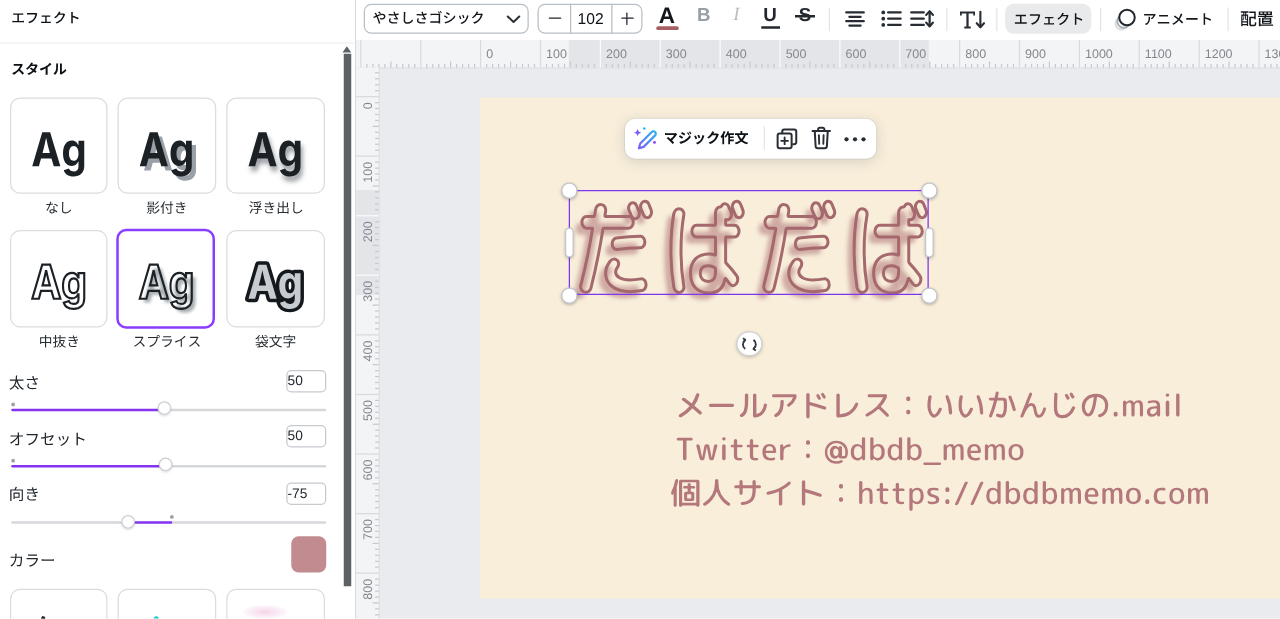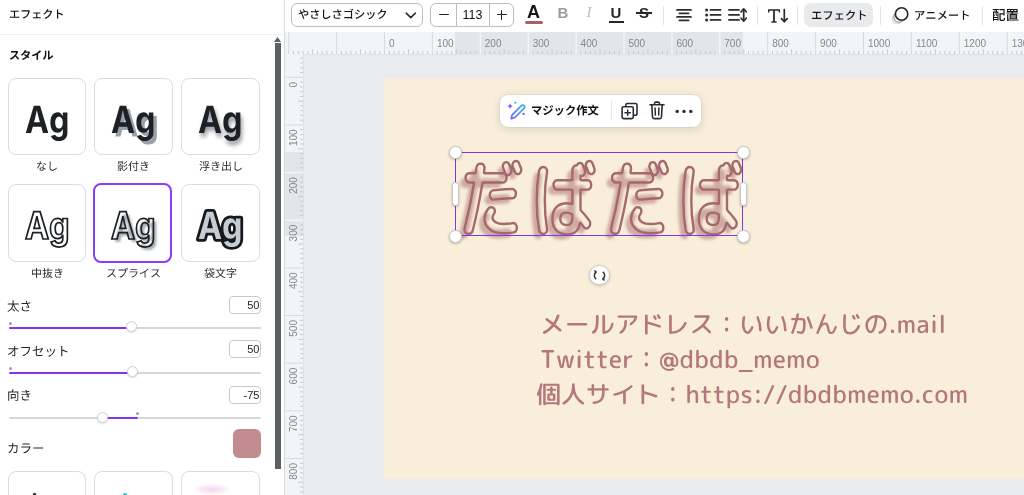--- a/index.html
+++ b/index.html
@@ -2,21 +2,21 @@
 <html><head><meta charset="utf-8">
 <style>
 *{margin:0;padding:0;box-sizing:border-box}
 html,body{width:1024px;height:495px;overflow:hidden;background:#fff;
 font-family:"Liberation Sans",sans-serif;-webkit-font-smoothing:antialiased}
 #app{position:relative;width:1024px;height:495px}
 .abs,svg.t{position:absolute}
 svg.t{overflow:visible}
 .tile{position:absolute;width:78.4px;background:#fff;border:1px solid #d9dce0;border-radius:8px}
 .vbox{position:absolute;width:31.5px;height:18px;border:1px solid #c6cacf;border-radius:4px;
-background:#fff;font-size:11px;color:#20262c;text-align:right;line-height:16.5px}
+background:#fff;font-size:11px;color:#20262c;text-align:left;line-height:16.5px}
 .track{position:absolute;height:2px;border-radius:1px}
 .knob{position:absolute;width:11px;height:11px;border-radius:50%;background:#fff;
 border:1px solid #ccd0d5;box-shadow:0 1px 2px rgba(0,0,0,.12)}
 .sep{position:absolute;width:1px;background:#e2e5e8;top:6px;height:19px}
 </style></head><body>
 <div id="app">
 <div class="abs" style="left:0;top:0;width:283.5px;height:495px;background:#fff"></div>
     <svg class="t" style="left:8.5px;top:6.0px" width="58" height="15" viewBox="0 0 58 15">
       <path transform="translate(0,12.2)" d="M1.6 -7.6Q1.8 -7.5 2.1 -7.5Q2.4 -7.5 2.6 -7.5H8.6Q8.9 -7.5 9.2 -7.5Q9.4 -7.5 9.6 -7.6V-6.4Q9.4 -6.4 9.1 -6.4Q8.9 -6.4 8.6 -6.4H2.6Q2.4 -6.4 2.1 -6.4Q1.8 -6.4 1.6 -6.4ZM4.9 -0.9V-6.9H6.1V-0.9ZM0.9 -1.6Q1.1 -1.6 1.4 -1.6Q1.7 -1.5 1.9 -1.5H9.2Q9.5 -1.5 9.8 -1.6Q10 -1.6 10.2 -1.6V-0.3Q10 -0.4 9.7 -0.4Q9.4 -0.4 9.2 -0.4H1.9Q1.7 -0.4 1.4 -0.4Q1.2 -0.4 0.9 -0.3Z M20.8 -7.4Q20.7 -7.2 20.7 -7.1Q20.6 -6.9 20.6 -6.7Q20.5 -6.3 20.4 -5.8Q20.2 -5.3 20 -4.7Q19.8 -4.2 19.5 -3.6Q19.3 -3.1 18.9 -2.7Q18.4 -2 17.8 -1.4Q17.1 -0.9 16.3 -0.4Q15.5 0 14.5 0.3L13.6 -0.7Q14.7 -1 15.5 -1.4Q16.3 -1.8 16.9 -2.3Q17.5 -2.8 17.9 -3.3Q18.3 -3.8 18.6 -4.4Q18.9 -5 19 -5.6Q19.2 -6.2 19.3 -6.7Q19.1 -6.7 18.7 -6.7Q18.3 -6.7 17.8 -6.7Q17.2 -6.7 16.6 -6.7Q16 -6.7 15.4 -6.7Q14.9 -6.7 14.4 -6.7Q14 -6.7 13.8 -6.7Q13.5 -6.7 13.2 -6.7Q12.9 -6.7 12.6 -6.7V-7.9Q12.8 -7.9 13 -7.9Q13.2 -7.9 13.4 -7.9Q13.7 -7.9 13.8 -7.9Q14 -7.9 14.3 -7.9Q14.7 -7.9 15.1 -7.9Q15.6 -7.9 16.1 -7.9Q16.6 -7.9 17.1 -7.9Q17.6 -7.9 18 -7.9Q18.5 -7.9 18.8 -7.9Q19.1 -7.9 19.2 -7.9Q19.4 -7.9 19.6 -7.9Q19.8 -7.9 19.9 -7.9Z M24.4 -5.9Q24.6 -5.8 24.9 -5.8Q25.1 -5.8 25.2 -5.8H30.3Q30.5 -5.8 30.8 -5.8Q31 -5.8 31.2 -5.9V-4.7Q31 -4.8 30.8 -4.8Q30.5 -4.8 30.3 -4.8H25.2Q25.1 -4.8 24.9 -4.8Q24.6 -4.8 24.4 -4.7ZM27.2 -0.3V-5.2H28.3V-0.3ZM23.9 -1Q24.1 -1 24.3 -0.9Q24.5 -0.9 24.7 -0.9H30.9Q31.1 -0.9 31.3 -0.9Q31.5 -1 31.6 -1V0.2Q31.5 0.1 31.2 0.1Q31 0.1 30.9 0.1H24.7Q24.5 0.1 24.3 0.1Q24.1 0.1 23.9 0.2Z M43.1 -6.9Q43 -6.8 42.9 -6.6Q42.9 -6.4 42.8 -6.2Q42.7 -5.7 42.4 -5.1Q42.1 -4.4 41.7 -3.8Q41.4 -3.1 40.8 -2.5Q40.1 -1.5 39 -0.8Q38 0 36.4 0.6L35.4 -0.3Q36.5 -0.6 37.3 -1.1Q38.1 -1.5 38.7 -2Q39.3 -2.5 39.8 -3.1Q40.2 -3.6 40.6 -4.2Q40.9 -4.7 41.2 -5.3Q41.4 -5.9 41.5 -6.4H37.6L38 -7.4Q38.1 -7.4 38.5 -7.4Q38.8 -7.4 39.3 -7.4Q39.7 -7.4 40.2 -7.4Q40.6 -7.4 40.9 -7.4Q41.3 -7.4 41.4 -7.4Q41.6 -7.4 41.8 -7.4Q42 -7.4 42.2 -7.5ZM39.4 -8.6Q39.3 -8.4 39.1 -8.1Q39 -7.8 38.9 -7.7Q38.5 -7 38 -6.3Q37.5 -5.6 36.8 -4.9Q36.1 -4.2 35.2 -3.7L34.3 -4.4Q35 -4.8 35.5 -5.3Q36.1 -5.8 36.5 -6.3Q36.9 -6.8 37.2 -7.2Q37.5 -7.7 37.7 -8.1Q37.8 -8.2 38 -8.5Q38.1 -8.8 38.1 -9.1Z M48 -1Q48 -1.2 48 -1.7Q48 -2.1 48 -2.8Q48 -3.4 48 -4.1Q48 -4.9 48 -5.5Q48 -6.2 48 -6.7Q48 -7.2 48 -7.4Q48 -7.7 48 -8.1Q48 -8.4 47.9 -8.7H49.3Q49.3 -8.4 49.2 -8.1Q49.2 -7.7 49.2 -7.4Q49.2 -7.1 49.2 -6.5Q49.2 -5.9 49.2 -5.2Q49.2 -4.6 49.2 -3.9Q49.2 -3.2 49.2 -2.6Q49.2 -2 49.2 -1.6Q49.2 -1.2 49.2 -1Q49.2 -0.8 49.2 -0.6Q49.2 -0.3 49.3 -0.1Q49.3 0.2 49.3 0.4H47.9Q48 0.1 48 -0.3Q48 -0.7 48 -1ZM49 -5.8Q49.5 -5.6 50.2 -5.4Q50.9 -5.2 51.5 -4.9Q52.2 -4.7 52.9 -4.4Q53.5 -4.1 53.9 -3.9L53.4 -2.7Q52.9 -3 52.4 -3.2Q51.8 -3.5 51.2 -3.7Q50.6 -4 50 -4.2Q49.4 -4.4 49 -4.5Z" fill="#0d1216"></path>
     </svg>
@@ -145,21 +145,21 @@
     <svg class="t" style="left:297.5px;top:6.0px" width="92" height="16" viewBox="0 0 92 16">
       <path transform="translate(0,12.3)" d="M6.1 -7.1Q5.9 -7.3 5.6 -7.6Q5.3 -7.9 5 -8.2Q4.7 -8.4 4.4 -8.6L5.3 -9.2Q5.5 -9 5.8 -8.8Q6.1 -8.5 6.4 -8.2Q6.7 -8 6.9 -7.7ZM2.7 -8.2Q2.8 -8.1 2.9 -7.9Q2.9 -7.8 3 -7.6Q3.1 -7.5 3.2 -7.4Q3.5 -6.8 3.9 -6Q4.2 -5.2 4.6 -4.4Q4.8 -4 5 -3.3Q5.3 -2.7 5.5 -2Q5.7 -1.4 5.9 -0.8Q6.1 -0.1 6.3 0.3L5.1 0.7Q4.9 0 4.7 -0.8Q4.4 -1.6 4.1 -2.5Q3.9 -3.3 3.6 -4Q3.3 -4.5 3.1 -5.1Q2.8 -5.6 2.6 -6Q2.4 -6.5 2.2 -6.9Q2.1 -7 1.9 -7.3Q1.7 -7.5 1.6 -7.7ZM0.6 -4.9Q0.8 -5 1.1 -5.1Q1.4 -5.2 1.6 -5.2Q2.1 -5.4 2.7 -5.7Q3.3 -6 4 -6.3Q4.6 -6.6 5.3 -6.8Q5.9 -7.1 6.5 -7.2Q7.2 -7.4 7.7 -7.4Q8.5 -7.4 9.1 -7.1Q9.7 -6.8 10 -6.3Q10.3 -5.8 10.3 -5.1Q10.3 -4.4 10 -3.9Q9.7 -3.4 9.1 -3.1Q8.5 -2.7 7.7 -2.7Q7.2 -2.7 6.7 -2.8Q6.3 -3 6 -3.1L6 -4.2Q6.3 -4 6.7 -3.9Q7.2 -3.8 7.6 -3.8Q8.1 -3.8 8.4 -4Q8.8 -4.2 9 -4.5Q9.2 -4.8 9.2 -5.2Q9.2 -5.5 9 -5.8Q8.8 -6 8.5 -6.2Q8.2 -6.4 7.7 -6.4Q7.1 -6.4 6.4 -6.1Q5.7 -5.9 5 -5.6Q4.2 -5.3 3.5 -4.9Q2.8 -4.6 2.1 -4.3Q1.5 -4 1.1 -3.8Z M17 -7.9Q16.9 -8.1 16.8 -8.4Q16.8 -8.6 16.7 -8.9L17.9 -9Q17.9 -8.7 18 -8.2Q18.2 -7.8 18.3 -7.4Q18.4 -7 18.5 -6.6Q18.8 -5.9 19.2 -5.2Q19.6 -4.5 19.9 -4.1Q20 -3.9 20.1 -3.7Q20.3 -3.6 20.4 -3.4L19.9 -2.6Q19.6 -2.7 19.3 -2.7Q19 -2.8 18.6 -2.8Q18.2 -2.9 17.8 -2.9Q17.4 -2.9 17 -3L17.1 -3.9Q17.4 -3.9 17.8 -3.8Q18.1 -3.8 18.4 -3.8Q18.7 -3.8 18.9 -3.7Q18.7 -4.1 18.4 -4.5Q18.2 -5 17.9 -5.5Q17.7 -6 17.5 -6.4Q17.3 -6.9 17.2 -7.3Q17.1 -7.7 17 -7.9ZM12.9 -7.2Q13.9 -7.1 14.8 -7.1Q15.7 -7 16.5 -7Q17.3 -7.1 17.9 -7.1Q18.4 -7.2 18.9 -7.3Q19.4 -7.4 19.9 -7.5Q20.3 -7.6 20.8 -7.7L20.9 -6.6Q20.5 -6.5 20.1 -6.4Q19.6 -6.3 19.2 -6.2Q18.7 -6.2 18.3 -6.1Q17.2 -6 15.8 -6Q14.5 -6 12.9 -6.1ZM14.8 -3.5Q14.6 -3.1 14.5 -2.8Q14.3 -2.4 14.3 -2Q14.3 -1.3 15 -0.9Q15.6 -0.6 16.8 -0.5Q17.7 -0.5 18.4 -0.6Q19.2 -0.7 19.8 -0.8L19.7 0.3Q19.2 0.4 18.5 0.5Q17.7 0.6 16.8 0.5Q15.7 0.5 14.9 0.3Q14.1 0 13.6 -0.5Q13.2 -1.1 13.2 -1.8Q13.2 -2.3 13.3 -2.8Q13.5 -3.3 13.7 -3.8Z M26.4 -8.8Q26.3 -8.5 26.3 -8.1Q26.3 -7.8 26.2 -7.5Q26.2 -7 26.2 -6.4Q26.2 -5.7 26.2 -4.9Q26.1 -4.2 26.1 -3.4Q26.1 -2.7 26.1 -2.1Q26.1 -1.5 26.3 -1.2Q26.5 -0.8 26.9 -0.7Q27.3 -0.5 27.8 -0.5Q28.5 -0.5 29.1 -0.7Q29.7 -0.9 30.2 -1.2Q30.7 -1.6 31.1 -2Q31.4 -2.4 31.7 -2.8L32.5 -1.9Q32.3 -1.5 31.8 -1Q31.4 -0.6 30.8 -0.2Q30.2 0.2 29.5 0.4Q28.7 0.6 27.8 0.6Q26.9 0.6 26.3 0.4Q25.7 0.1 25.3 -0.5Q24.9 -1 24.9 -2Q24.9 -2.4 25 -3Q25 -3.6 25 -4.3Q25 -4.9 25 -5.5Q25 -6.2 25 -6.7Q25.1 -7.2 25.1 -7.5Q25.1 -7.9 25 -8.2Q25 -8.5 24.9 -8.8Z M39.4 -7.9Q39.3 -8.1 39.2 -8.4Q39.2 -8.6 39.1 -8.9L40.3 -9Q40.3 -8.7 40.4 -8.2Q40.6 -7.8 40.7 -7.4Q40.8 -7 40.9 -6.6Q41.2 -5.9 41.6 -5.2Q42 -4.5 42.3 -4.1Q42.4 -3.9 42.5 -3.7Q42.7 -3.6 42.8 -3.4L42.3 -2.6Q42 -2.7 41.7 -2.7Q41.4 -2.8 41 -2.8Q40.6 -2.9 40.2 -2.9Q39.8 -2.9 39.4 -3L39.5 -3.9Q39.8 -3.9 40.2 -3.8Q40.5 -3.8 40.8 -3.8Q41.1 -3.8 41.3 -3.7Q41.1 -4.1 40.8 -4.5Q40.6 -5 40.3 -5.5Q40.1 -6 39.9 -6.4Q39.7 -6.9 39.6 -7.3Q39.5 -7.7 39.4 -7.9ZM35.3 -7.2Q36.3 -7.1 37.2 -7.1Q38.1 -7 38.9 -7Q39.7 -7.1 40.3 -7.1Q40.8 -7.2 41.3 -7.3Q41.8 -7.4 42.3 -7.5Q42.7 -7.6 43.2 -7.7L43.3 -6.6Q42.9 -6.5 42.5 -6.4Q42 -6.3 41.6 -6.2Q41.1 -6.2 40.7 -6.1Q39.6 -6 38.2 -6Q36.9 -6 35.3 -6.1ZM37.2 -3.5Q37 -3.1 36.9 -2.8Q36.7 -2.4 36.7 -2Q36.7 -1.3 37.4 -0.9Q38 -0.6 39.2 -0.5Q40.1 -0.5 40.8 -0.6Q41.6 -0.7 42.2 -0.8L42.1 0.3Q41.6 0.4 40.9 0.5Q40.1 0.6 39.2 0.5Q38.1 0.5 37.3 0.3Q36.5 0 36 -0.5Q35.6 -1.1 35.6 -1.8Q35.6 -2.3 35.7 -2.8Q35.9 -3.3 36.1 -3.8Z M53.1 -9.3Q53.2 -9.1 53.4 -8.8Q53.6 -8.6 53.7 -8.3Q53.9 -8 54 -7.8L53.2 -7.5Q53.1 -7.7 53 -8Q52.8 -8.3 52.6 -8.5Q52.5 -8.8 52.3 -9ZM54.5 -9.6Q54.7 -9.4 54.9 -9.2Q55 -8.9 55.2 -8.6Q55.3 -8.4 55.5 -8.1L54.7 -7.8Q54.5 -8.2 54.3 -8.6Q54 -9 53.8 -9.3ZM46.4 -7.5Q46.7 -7.4 47.1 -7.4Q47.4 -7.4 47.7 -7.4H53.3Q53.5 -7.4 53.8 -7.4Q54 -7.4 54.2 -7.4Q54.2 -7.2 54.2 -7Q54.1 -6.7 54.1 -6.5V-0.7Q54.1 -0.4 54.2 0Q54.2 0.3 54.2 0.5H52.9Q52.9 0.3 52.9 0Q52.9 -0.2 52.9 -0.5V-6.3H47.7Q47.4 -6.3 47 -6.2Q46.6 -6.2 46.4 -6.2ZM46.3 -1.3Q46.5 -1.3 46.9 -1.3Q47.2 -1.3 47.6 -1.3H53.6V-0.1H47.6Q47.3 -0.1 46.9 -0.1Q46.5 -0.1 46.3 0Z M59.4 -8.7Q59.7 -8.6 60 -8.4Q60.3 -8.1 60.7 -7.9Q61.1 -7.7 61.4 -7.5Q61.7 -7.3 61.9 -7.1L61.2 -6.2Q61 -6.3 60.7 -6.5Q60.4 -6.7 60 -7Q59.7 -7.2 59.4 -7.4Q59 -7.6 58.8 -7.8ZM57.6 -0.7Q58.2 -0.8 58.8 -1Q59.5 -1.2 60.1 -1.4Q60.8 -1.7 61.3 -2Q62.3 -2.6 63.1 -3.2Q63.9 -3.9 64.5 -4.6Q65.2 -5.4 65.6 -6.2L66.3 -5Q65.6 -3.8 64.4 -2.8Q63.3 -1.8 61.9 -1Q61.4 -0.6 60.7 -0.4Q60 -0.1 59.4 0.1Q58.7 0.3 58.2 0.4ZM57.7 -6.2Q58 -6 58.3 -5.8Q58.7 -5.6 59 -5.4Q59.4 -5.2 59.7 -5Q60 -4.8 60.2 -4.6L59.6 -3.7Q59.3 -3.8 59 -4Q58.7 -4.2 58.4 -4.5Q58 -4.7 57.7 -4.9Q57.3 -5.1 57.1 -5.2Z M72.7 -6.5Q72.8 -6.4 72.9 -6Q73 -5.7 73.2 -5.3Q73.3 -5 73.4 -4.6Q73.6 -4.3 73.6 -4.1L72.6 -3.7Q72.5 -3.9 72.4 -4.3Q72.3 -4.6 72.2 -5Q72 -5.3 71.9 -5.7Q71.8 -6 71.7 -6.2ZM76.8 -5.8Q76.7 -5.6 76.7 -5.5Q76.6 -5.3 76.6 -5.2Q76.4 -4.3 76 -3.4Q75.6 -2.5 75 -1.8Q74.3 -0.8 73.3 -0.1Q72.3 0.6 71.3 0.9L70.4 0Q71 -0.2 71.7 -0.5Q72.4 -0.9 73 -1.3Q73.6 -1.8 74.1 -2.4Q74.5 -2.9 74.8 -3.5Q75.1 -4.1 75.3 -4.8Q75.5 -5.5 75.6 -6.2ZM70.1 -6Q70.2 -5.8 70.4 -5.4Q70.5 -5.1 70.6 -4.7Q70.8 -4.3 70.9 -4Q71.1 -3.6 71.1 -3.4L70.1 -3Q70 -3.2 69.9 -3.6Q69.7 -4 69.6 -4.4Q69.4 -4.8 69.3 -5.1Q69.2 -5.4 69.1 -5.6Z M88.3 -7Q88.2 -6.9 88.1 -6.7Q88 -6.5 88 -6.3Q87.8 -5.8 87.6 -5.1Q87.3 -4.5 86.9 -3.8Q86.5 -3.1 86 -2.5Q85.2 -1.5 84.2 -0.8Q83.1 0 81.5 0.6L80.5 -0.3Q81.6 -0.6 82.4 -1.1Q83.2 -1.5 83.9 -2Q84.5 -2.5 85 -3.1Q85.4 -3.6 85.8 -4.2Q86.1 -4.8 86.3 -5.4Q86.6 -6 86.7 -6.4H82.7L83.1 -7.4Q83.3 -7.4 83.6 -7.4Q84 -7.4 84.4 -7.4Q84.9 -7.4 85.3 -7.4Q85.8 -7.4 86.1 -7.4Q86.4 -7.4 86.5 -7.4Q86.8 -7.4 87 -7.5Q87.2 -7.5 87.4 -7.5ZM84.6 -8.7Q84.4 -8.5 84.3 -8.2Q84.1 -7.9 84 -7.7Q83.7 -7.1 83.1 -6.4Q82.6 -5.6 81.9 -5Q81.2 -4.3 80.3 -3.7L79.4 -4.4Q80.1 -4.9 80.7 -5.4Q81.2 -5.8 81.7 -6.3Q82.1 -6.8 82.4 -7.3Q82.7 -7.8 82.9 -8.1Q83 -8.3 83.1 -8.6Q83.2 -8.9 83.3 -9.1Z" fill="#14181d"></path>
     </svg>
     <svg class="t" style="left:405px;top:11.5px" width="12" height="7" viewBox="0 0 12 7">
       <path d="M1.2 1.2 L5.8 5.6 L10.4 1.2" fill="none" stroke="#2a3036" stroke-width="1.6" stroke-linecap="round" stroke-linejoin="round"></path>
     </svg>
     <div class="abs" style="left:430px;top:2.5px;width:84px;height:24px;border:1px solid #b9bfc6;border-radius:6px;background:#fff"></div>
     <div class="abs" style="left:456px;top:2.5px;width:1px;height:24px;background:#b9bfc6"></div>
     <div class="abs" style="left:489px;top:2.5px;width:1px;height:24px;background:#b9bfc6"></div>
     <div class="abs" style="left:438.5px;top:13.7px;width:10px;height:1.7px;background:#20262c;border-radius:1px"></div>
-    <div class="abs" style="left:456px;top:2.5px;width:33px;height:24px;font-size:12.5px;color:#0d1216;text-align:center;line-height:24px">113</div>
+    <div class="abs" style="left:456px;top:2.5px;width:33px;height:24px;font-size:12.5px;color:#0d1216;text-align:center;line-height:24px">102</div>
     <div class="abs" style="left:496.5px;top:13.7px;width:10px;height:1.7px;background:#20262c;border-radius:1px"></div>
     <div class="abs" style="left:500.7px;top:9.5px;width:1.7px;height:10px;background:#20262c;border-radius:1px"></div>
     <div class="abs" style="left:524px;top:4.5px;width:19px;height:15px;font-size:18px;font-weight:bold;color:#14181d;text-align:center;line-height:15px">A</div>
     <div class="abs" style="left:524.5px;top:20.5px;width:18.5px;height:3.2px;border-radius:1.6px;background:#a66065"></div>
     <div class="abs" style="left:554px;top:4px;width:18px;text-align:center;font-size:15px;font-weight:bold;color:#989ea5">B</div>
     <div class="abs" style="left:580px;top:4px;width:18px;text-align:center;font-size:15px;font-style:italic;color:#b9bec3;font-family:'Liberation Serif',serif">I</div>
     <div class="abs" style="left:607px;top:4px;width:18px;text-align:center;font-size:15px;font-weight:bold;color:#23282e">U</div>
     <div class="abs" style="left:608.5px;top:21px;width:15px;height:1.6px;background:#23282e"></div>
     <div class="abs" style="left:635px;top:4px;width:18px;text-align:center;font-size:15px;font-weight:bold;color:#23282e">S</div>
     <div class="abs" style="left:636px;top:12.4px;width:16px;height:1.5px;background:#23282e"></div>

